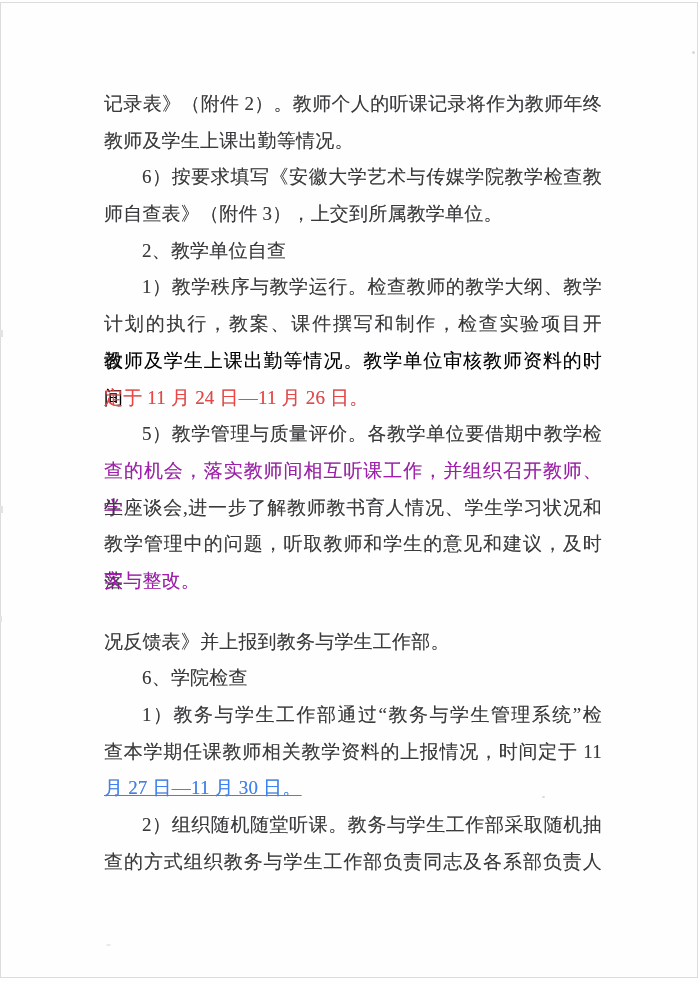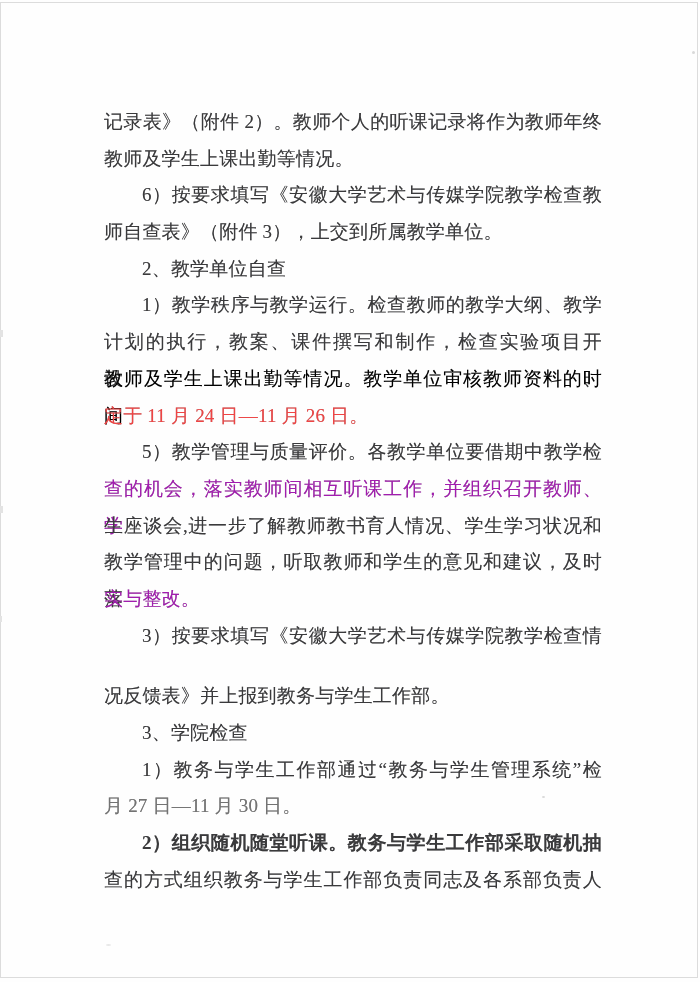--- a/index.html
+++ b/index.html
@@ -24,21 +24,21 @@
     left: 0;
     top: 2px;
     right: 2px;
     bottom: 4px;
     border: 1px solid #dcdcdc;
     pointer-events: none;
   }
   .text-block {
     position: absolute;
     left: 104px;
-    top: 104px;
+    top: 86px;
     width: 498px;
   }
   .line {
     height: 36.7px;
     line-height: 36.7px;
     font-size: 19px;
     color: #3a3a3c;
     text-align: justify;
     text-align-last: left;
     letter-spacing: 0.2px;
@@ -76,26 +76,26 @@
       <div class="line ind" style="color: rgb(58, 58, 60);">2、教学单位自查</div>
       <div class="line j ind" style="color: rgb(58, 58, 60);">1）教学秩序与教学运行。检查教师的教学大纲、教学</div>
       <div class="line j" style="color: rgb(58, 58, 60);">计划的执行，教案、课件撰写和制作，检查实验项目开设、</div>
       <div class="line j" style="color: #000000;">教师及学生上课出勤等情况。教学单位审核教师资料的时间</div>
       <div class="line" style="color: #ef4444;">定于 11 月 24 日—11 月 26 日。</div>
       <div class="line j ind" style="color: rgb(58, 58, 60);">5）教学管理与质量评价。各教学单位要借期中教学检</div>
       <div class="line j" style="color: #a21caf;">查的机会，落实教师间相互听课工作，并组织召开教师、学</div>
       <div class="line j" style="color: rgb(58, 58, 60);">生座谈会,进一步了解教师教书育人情况、学生学习状况和</div>
       <div class="line j" style="color: rgb(58, 58, 60);">教学管理中的问题，听取教师和学生的意见和建议，及时落</div>
       <div class="line" style="color: #a21caf;">实与整改。</div>
-      <div class="line j ind" style="color: rgb(58, 58, 60);">3）按要求填写《安徽大学艺术与传媒学院教学检查情</div>
       <div class="line" style="color: rgb(58, 58, 60); margin-top: 24px;">况反馈表》并上报到教务与学生工作部。</div>
-      <div class="line ind" style="color: rgb(58, 58, 60);">3、学院检查</div>
+      <div class="line ind" style="color: rgb(58, 58, 60);">6、学院检查</div>
       <div class="line j ind" style="color: rgb(58, 58, 60);">1）教务与学生工作部通过“教务与学生管理系统”检</div>
-      <div class="line" style="color: #737373;">月 27 日—11 月 30 日。</div>
-      <div class="line j ind" style="color: rgb(58, 58, 60); font-weight: bold;">2）组织随机随堂听课。教务与学生工作部采取随机抽</div>
+      <div class="line j" style="color: rgb(58, 58, 60);">查本学期任课教师相关教学资料的上报情况，时间定于 11</div>
+      <div class="line" style="color: #3b82f6; text-decoration: underline;">月 27 日—11 月 30 日。</div>
+      <div class="line j ind" style="color: rgb(58, 58, 60);">2）组织随机随堂听课。教务与学生工作部采取随机抽</div>
       <div class="line j" style="color: rgb(58, 58, 60);">查的方式组织教务与学生工作部负责同志及各系部负责人</div>
     </div>
 
   <div class="speck" style="left:692px; top:51px; width:3px; height:3px;"></div>
   <div class="speck" style="left:542px; top:796px; width:3px; height:2px;"></div>
   <div class="speck" style="left:106px; top:944px; width:5px; height:2px; opacity:.6;"></div>
   <div class="edge-mark" style="left:0; top:330px; width:3px; height:7px;"></div>
   <div class="edge-mark" style="left:0; top:506px; width:3px; height:7px;"></div>
   <div class="edge-mark" style="left:0; top:616px; width:2px; height:6px;"></div>
 </div>

